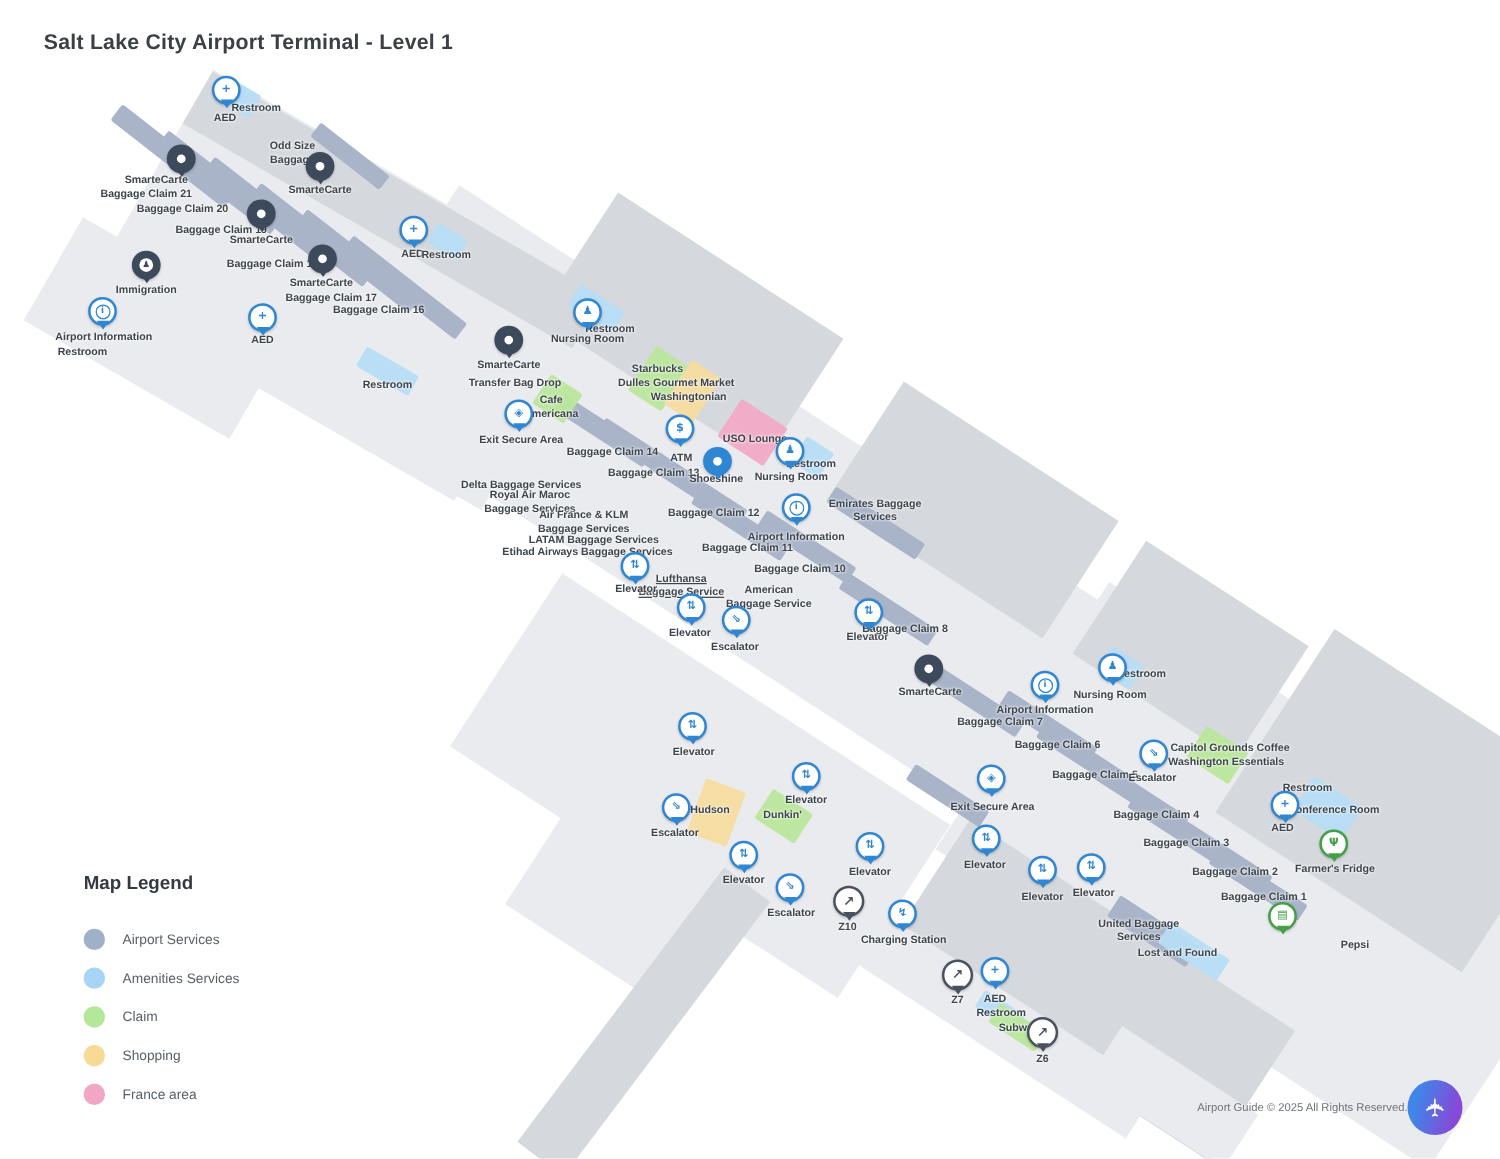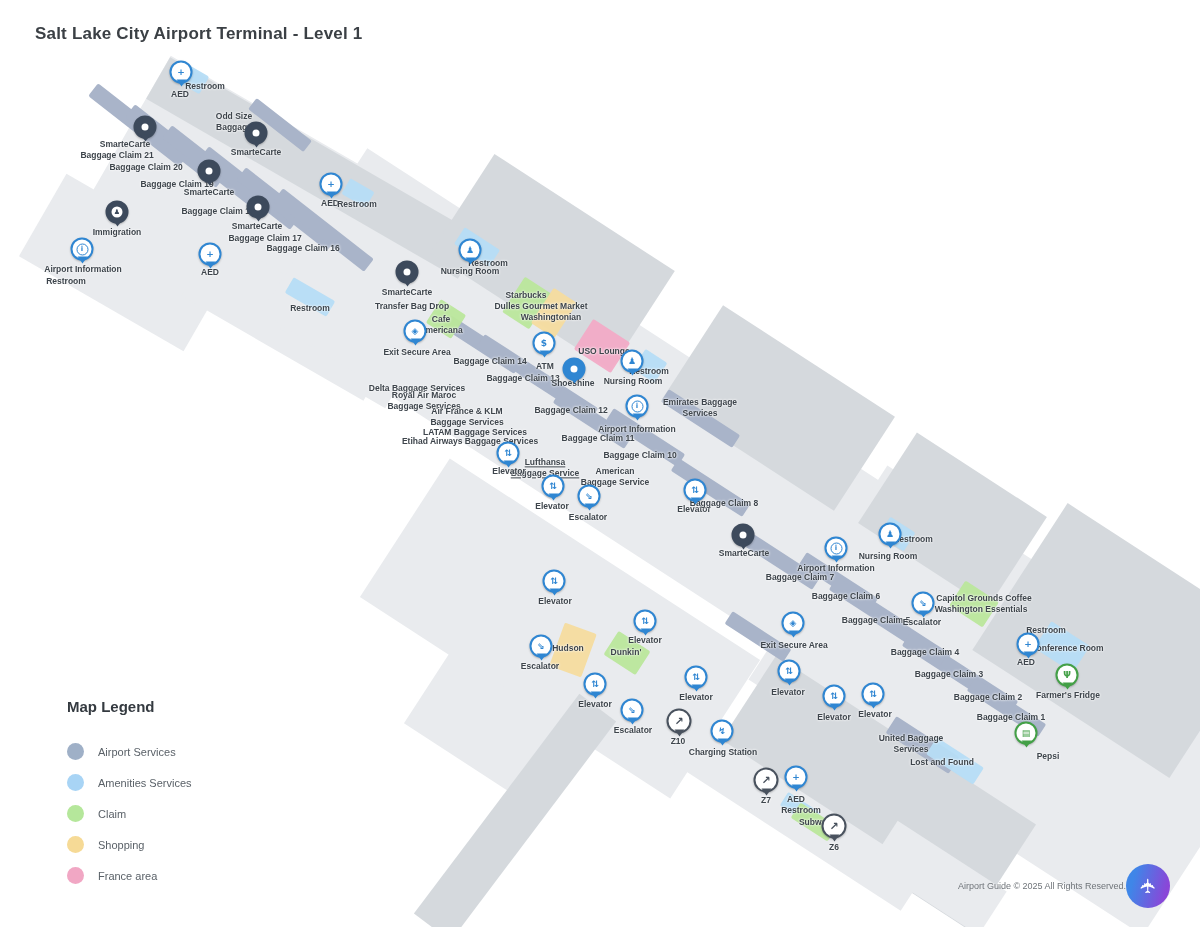--- a/index.html
+++ b/index.html
@@ -311,21 +311,21 @@
       <div class="mlabel" style="left: 984px; top: 598px;">Capitol Grounds Coffee</div>
       <div class="mlabel" style="left: 981px; top: 609px;">Washington Essentials</div>
       <div class="mlabel" style="left: 1046px; top: 630px;">Restroom</div>
       <div class="mlabel" style="left: 1026px; top: 662px;">AED</div>
       <div class="mlabel" style="left: 1067px; top: 648px;">Conference Room</div>
       <div class="mlabel" style="left: 925px; top: 652px;">Baggage Claim 4</div>
       <div class="mlabel" style="left: 949px; top: 674px;">Baggage Claim 3</div>
       <div class="mlabel" style="left: 1068px; top: 695px;">Farmer's Fridge</div>
       <div class="mlabel" style="left: 988px; top: 697px;">Baggage Claim 2</div>
       <div class="mlabel" style="left: 1011px; top: 717px;">Baggage Claim 1</div>
-      <div class="mlabel" style="left: 1048px; top: 756px;">Pepsi</div>
+      <div class="mlabel" style="left: 1084px; top: 756px;">Pepsi</div>
       <div class="mlabel" style="left: 911px; top: 744px;">United Baggage
 Services</div>
       <div class="mlabel" style="left: 942px; top: 762px;">Lost and Found</div>
       <div class="mlabel" style="left: 555px; top: 601px;">Elevator</div>
       <div class="mlabel" style="left: 540px; top: 666px;">Escalator</div>
       <div class="mlabel" style="left: 568px; top: 648px;">Hudson</div>
       <div class="mlabel" style="left: 626px; top: 652px;">Dunkin'</div>
       <div class="mlabel" style="left: 645px; top: 640px;">Elevator</div>
       <div class="mlabel" style="left: 595px; top: 704px;">Elevator</div>
       <div class="mlabel" style="left: 633px; top: 730px;">Escalator</div>

